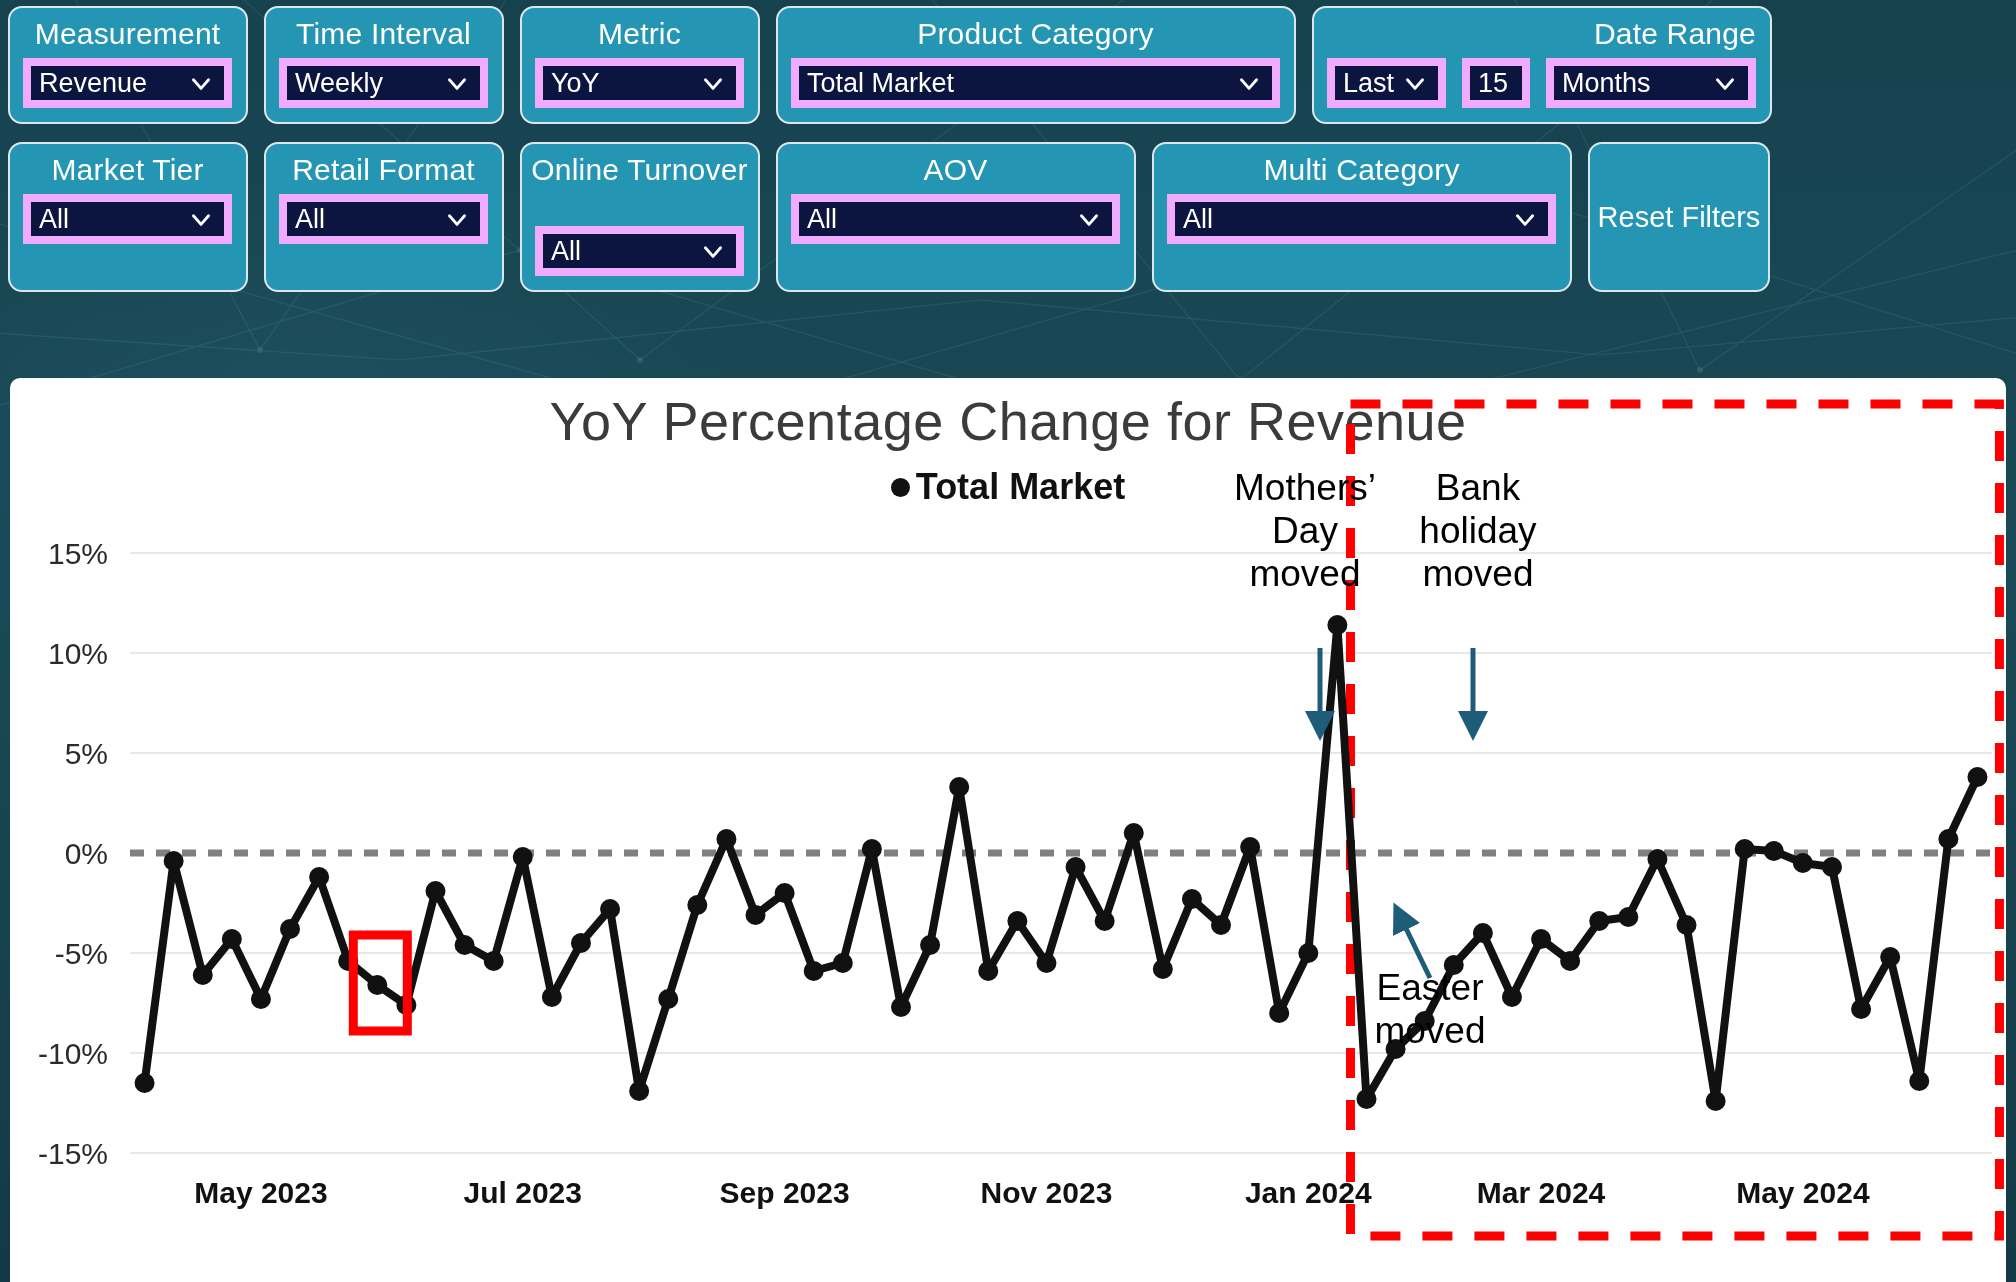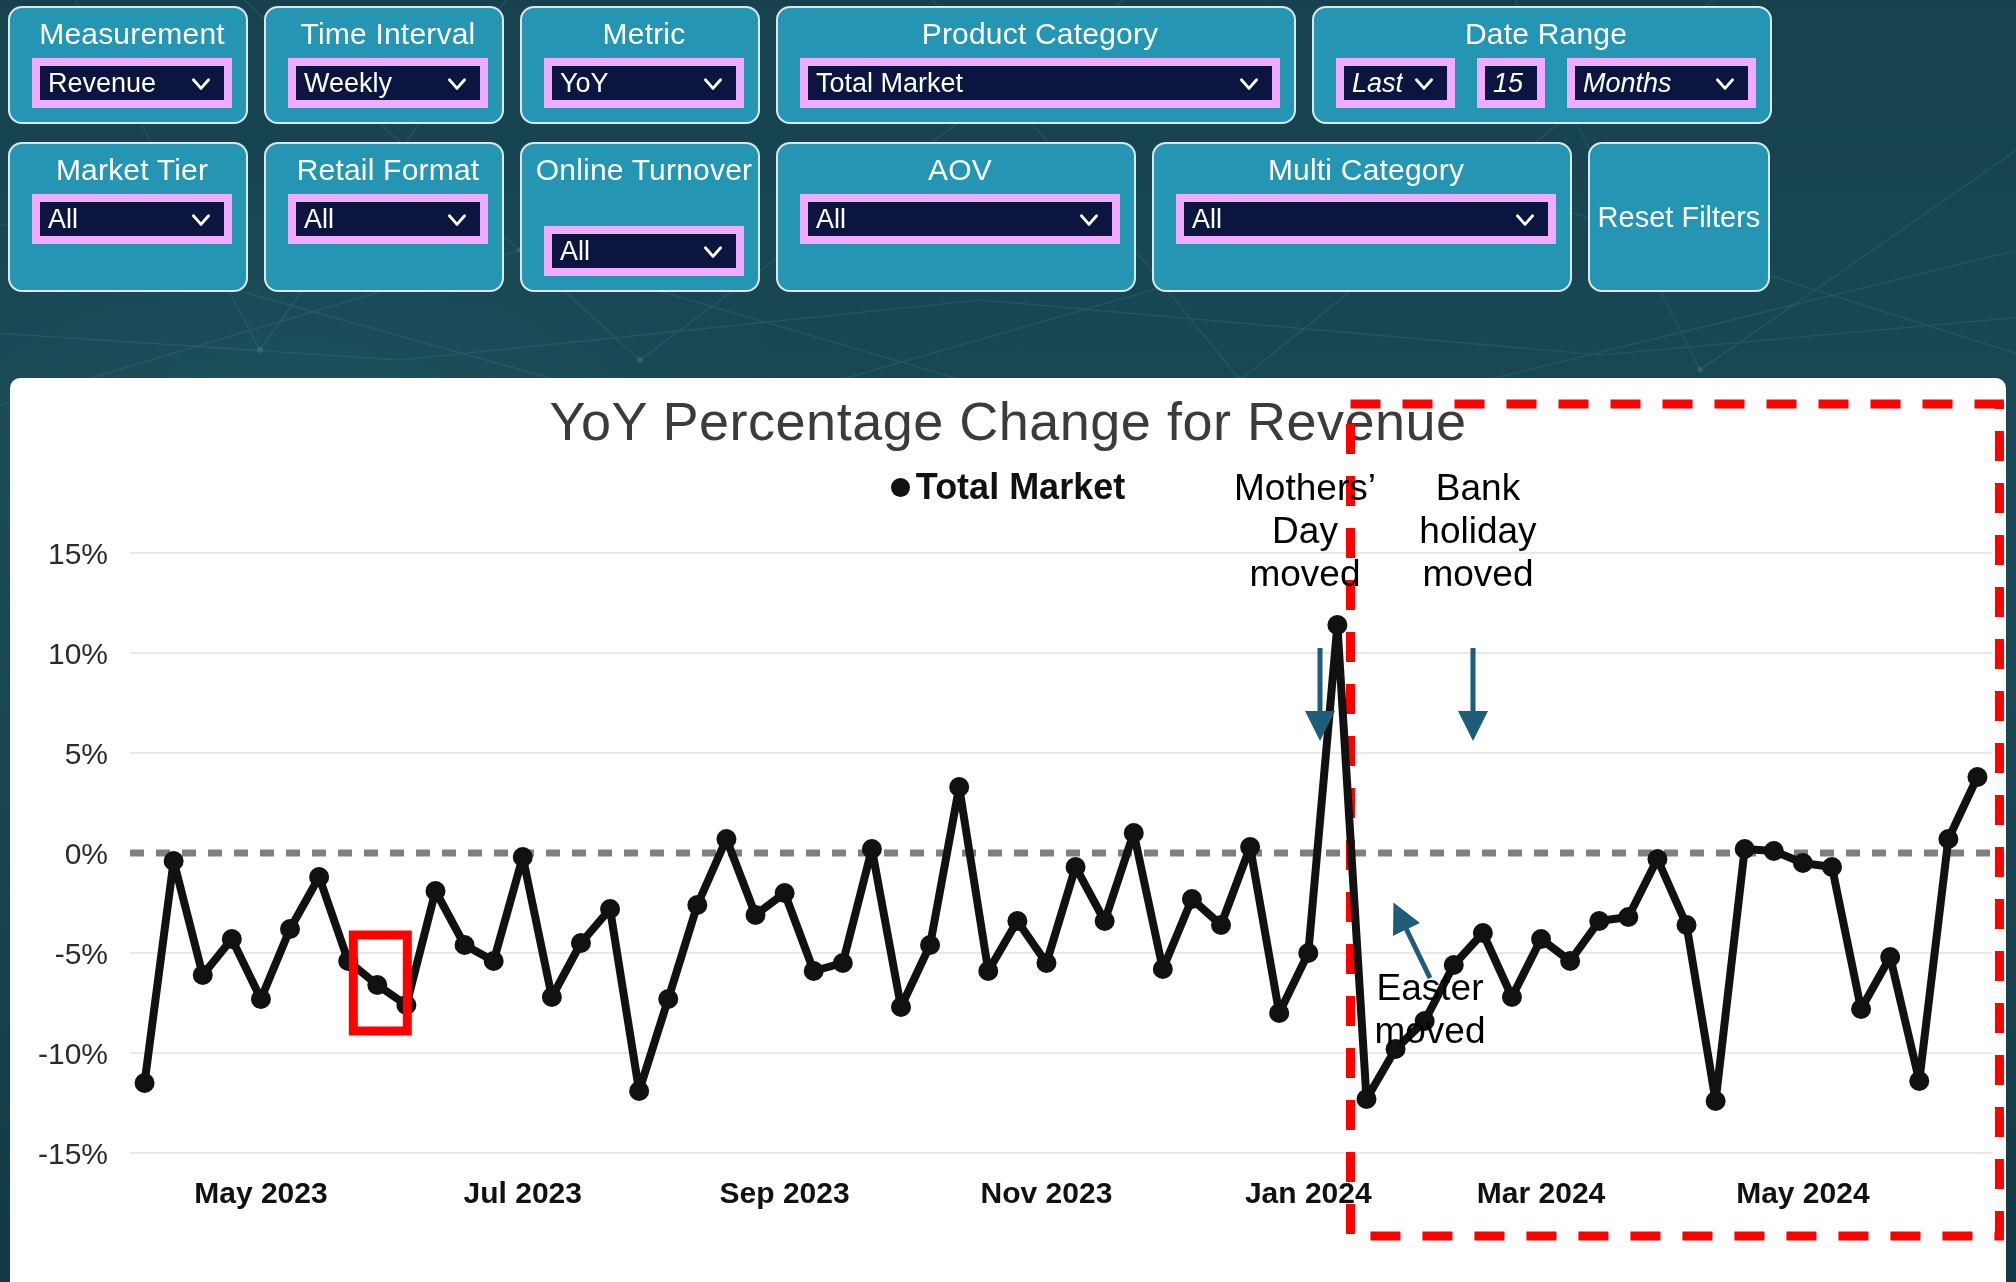--- a/index.html
+++ b/index.html
@@ -32,21 +32,21 @@
     width: 2016px;
     padding: 6px 8px 0 8px;
   }
   .filter-row { display: flex; gap: 16px; align-items: stretch; }
   .filter-row.row1 { margin-bottom: 18px; }
 
   .filter-card {
     background: #2495b2;
     border: 2px solid #dbe7ea;
     border-radius: 14px;
-    padding: 8px 14px 14px 22px;
+    padding: 8px 14px 14px 13px;
     display: flex;
     flex-direction: column;
     align-items: center;
     justify-content: flex-start;
     position: relative;
   }
   .filter-card .card-title {
     color: #ffffff;
     font-size: 30px;
     line-height: 36px;
@@ -75,30 +75,30 @@
     flex: 0 0 26px;
     margin-left: 8px;
   }
   .chev svg { display: block; }
 
   
   .fc-measurement { width: 240px; }
   .fc-metric      { width: 240px; }
   .fc-interval    { width: 240px; }
   .fc-category    { width: 520px; }
-  .fc-daterange   { width: 460px; }
+  .fc-daterange   { width: 460px; align-items: flex-end; }
 
   .fc-tier        { width: 240px; }
   .fc-format      { width: 240px; }
   .fc-turnover    { width: 240px; gap: 32px; }
   .fc-aov         { width: 360px; }
   .fc-multicat    { width: 420px; }
 
   
-  .daterange-controls { display: flex; gap: 22px; width: 100%; font-style: italic; }
+  .daterange-controls { display: flex; gap: 16px; width: 100%; }
   .dr-last   { flex: 0 0 118px; }
   .dr-num    { flex: 0 0 68px; justify-content: flex-start; }
   .dr-unit   { flex: 1 1 auto; }
 
   .reset-card {
     background: #2495b2;
     border: 2px solid #dbe7ea;
     border-radius: 14px;
     width: 182px;
     display: flex;

